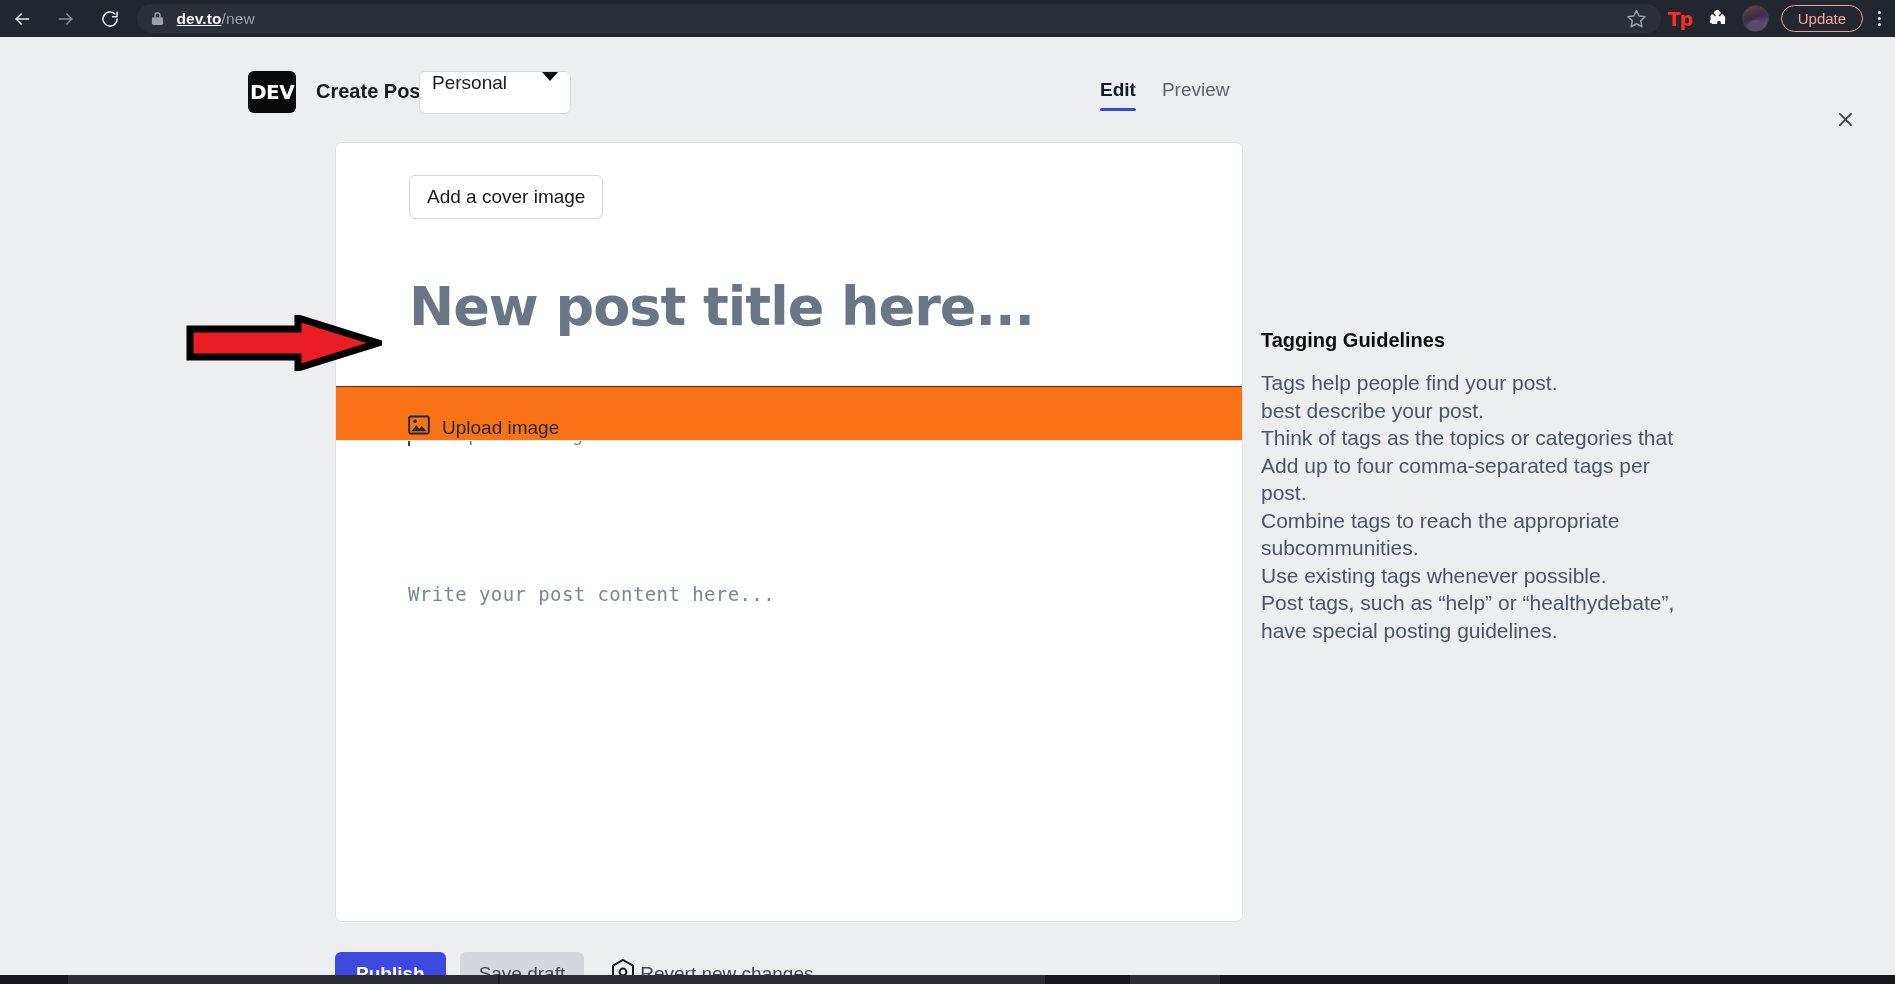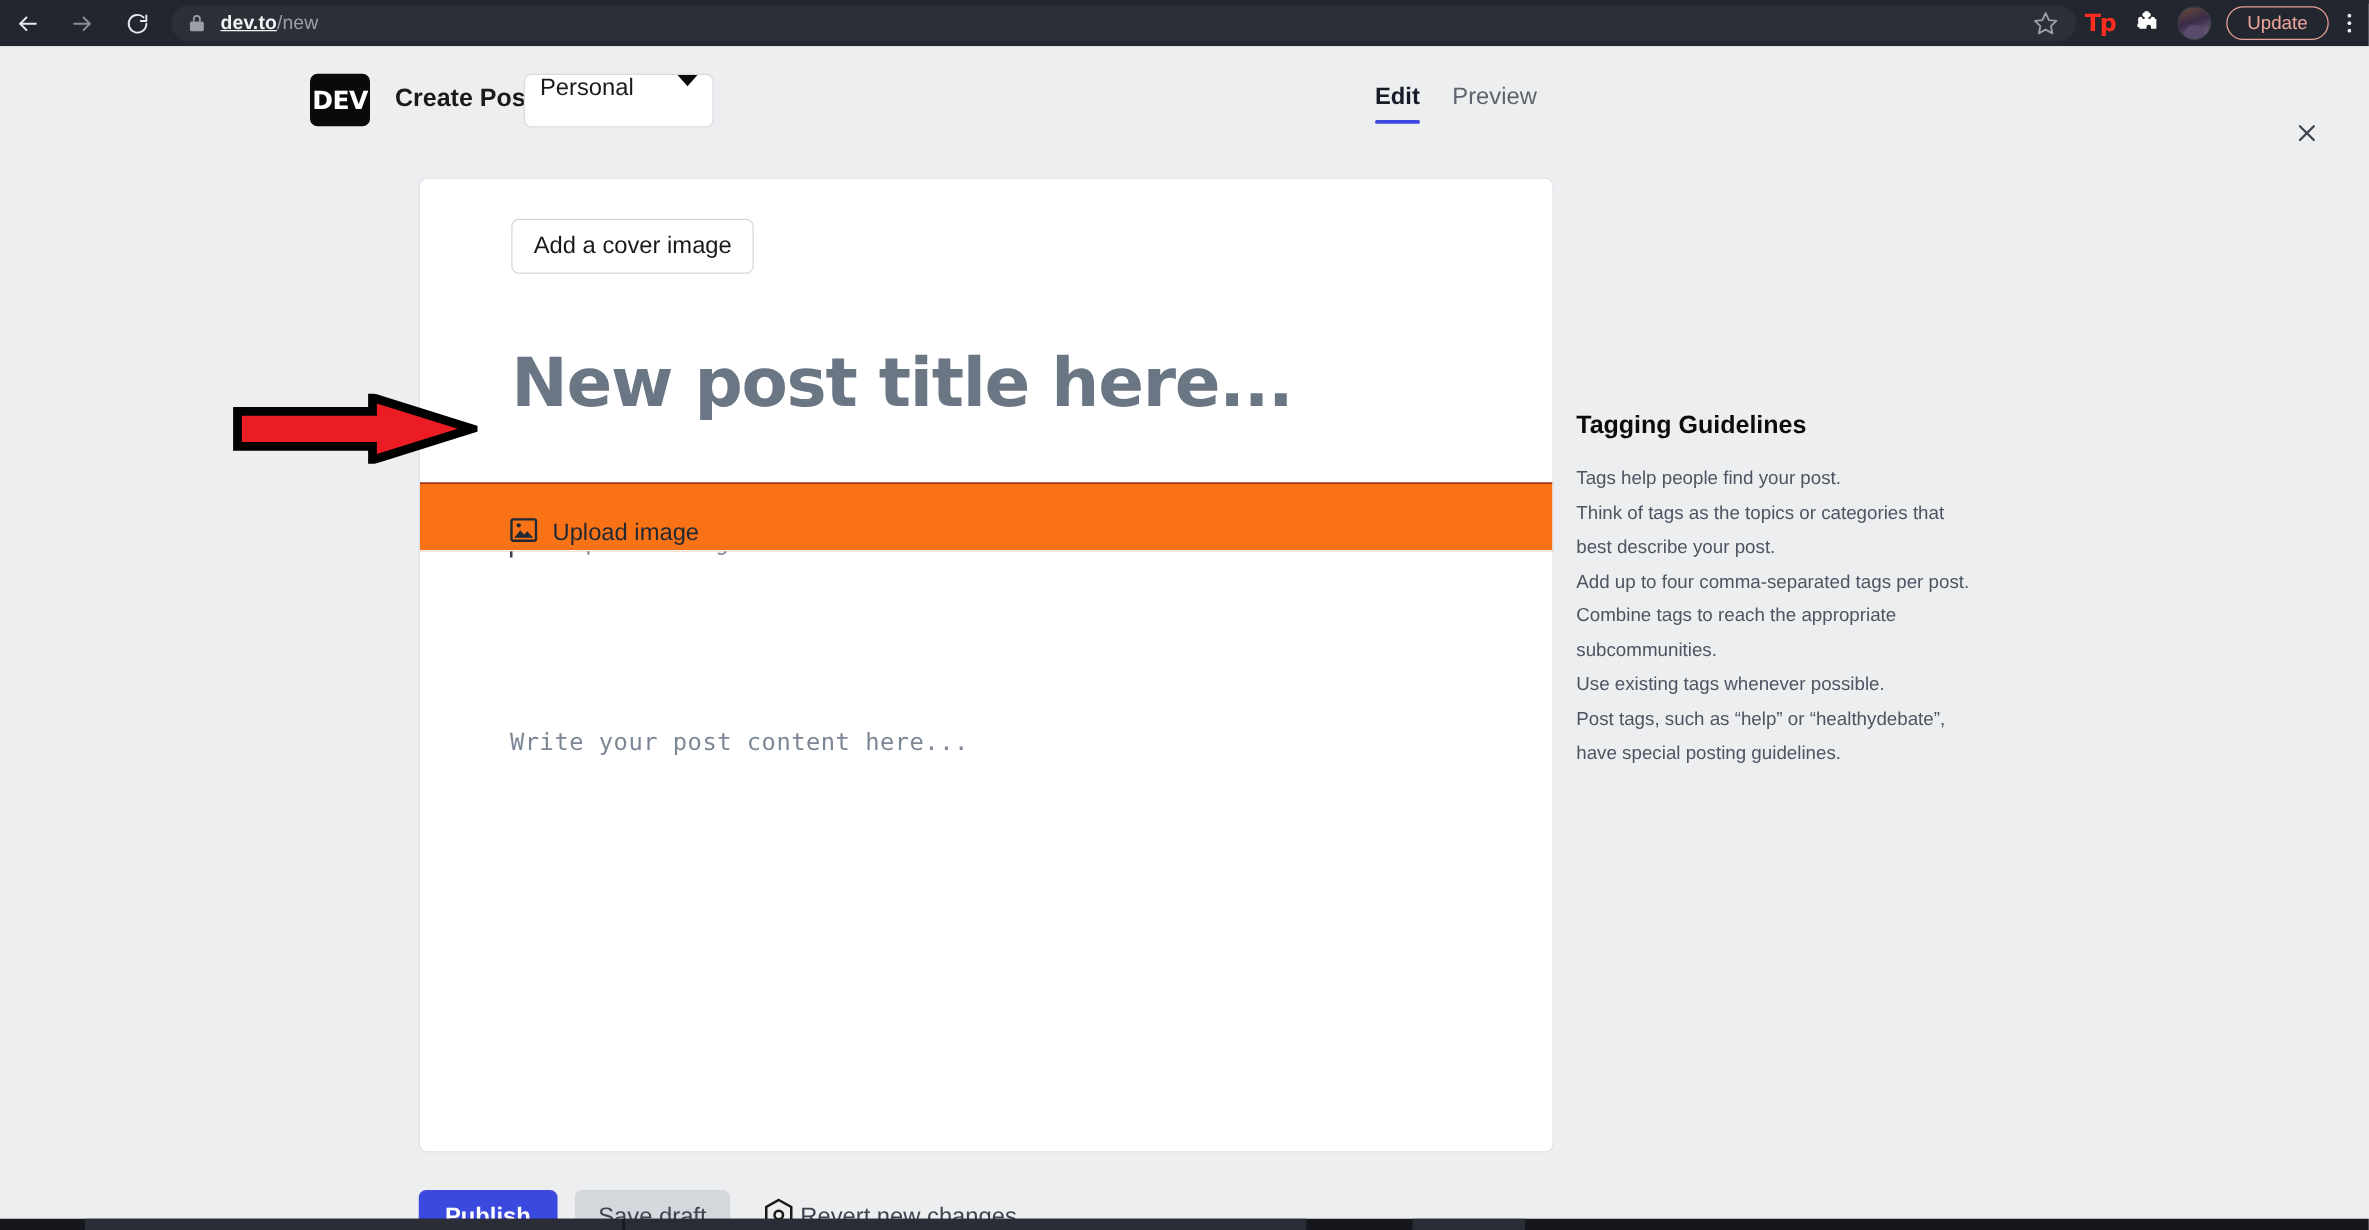--- a/index.html
+++ b/index.html
@@ -89,21 +89,21 @@
     background: #eceef0;
   }
   #bottom-strip {
     position: absolute; left: 0; top: 975px; width: 1895px; height: 9px;
     background: #15171d;
   }
   #bottom-strip .seg { position:absolute; top:0; height:9px; background:#2a2d35; }
 
   
   #topbar {
-    position: absolute; left: 0; top: 12px;
+    position: absolute; left: 0; top: 24px;
     width: 1579px; height: 62px; text-decoration: underline;
   }
   #dev-logo {
     position: absolute; left: 248px; top: 10px;
     width: 48px; height: 42px;
     background: #0a0a0a;
     border-radius: 6px;
     color: #fff;
     font-weight: 800; font-size: 20px; letter-spacing: -.5px;
     display: flex; align-items: center; justify-content: center;
@@ -213,21 +213,21 @@
   
   #guidelines {
     position: absolute; left: 1261px; top: 292px;
     width: 420px;
   }
   #guidelines-title {
     font-size: 20px; font-weight: 700; color: #0c0c0c;
     margin-bottom: 17px;
   }
   .guideline-line {
-    font-size: 15px; color: #4d5562; line-height: 27.5px;
+    font-size: 21px; color: #4d5562; line-height: 27.5px;
   }
 
   
   #actions {
     position: absolute; left: 335px; top: 915px;
     display: flex; align-items: center;
   }
   #publish-btn {
     background: #3b49df; color: #fff;
     font-size: 19px; font-weight: 700;
@@ -383,22 +383,22 @@
         <span>Upload image</span>
       </div>
     </div>
 
     <div id="content-input">Write your post content here...</div>
   </div>
 
   <div id="guidelines">
     <div id="guidelines-title">Tagging Guidelines</div>
     <div class="guideline-line">Tags help people find your post.</div>
+    <div class="guideline-line">best describe your post.</div>
     <div class="guideline-line">Think of tags as the topics or categories that</div>
-    <div class="guideline-line">best describe your post.</div>
     <div class="guideline-line">Add up to four comma-separated tags per post.</div>
     <div class="guideline-line">Combine tags to reach the appropriate</div>
     <div class="guideline-line">subcommunities.</div>
     <div class="guideline-line">Use existing tags whenever possible.</div>
     <div class="guideline-line">Post tags, such as “help” or “healthydebate”,</div>
     <div class="guideline-line">have special posting guidelines.</div>
   </div>
 
   <div id="actions">
     <div id="publish-btn">Publish</div>

